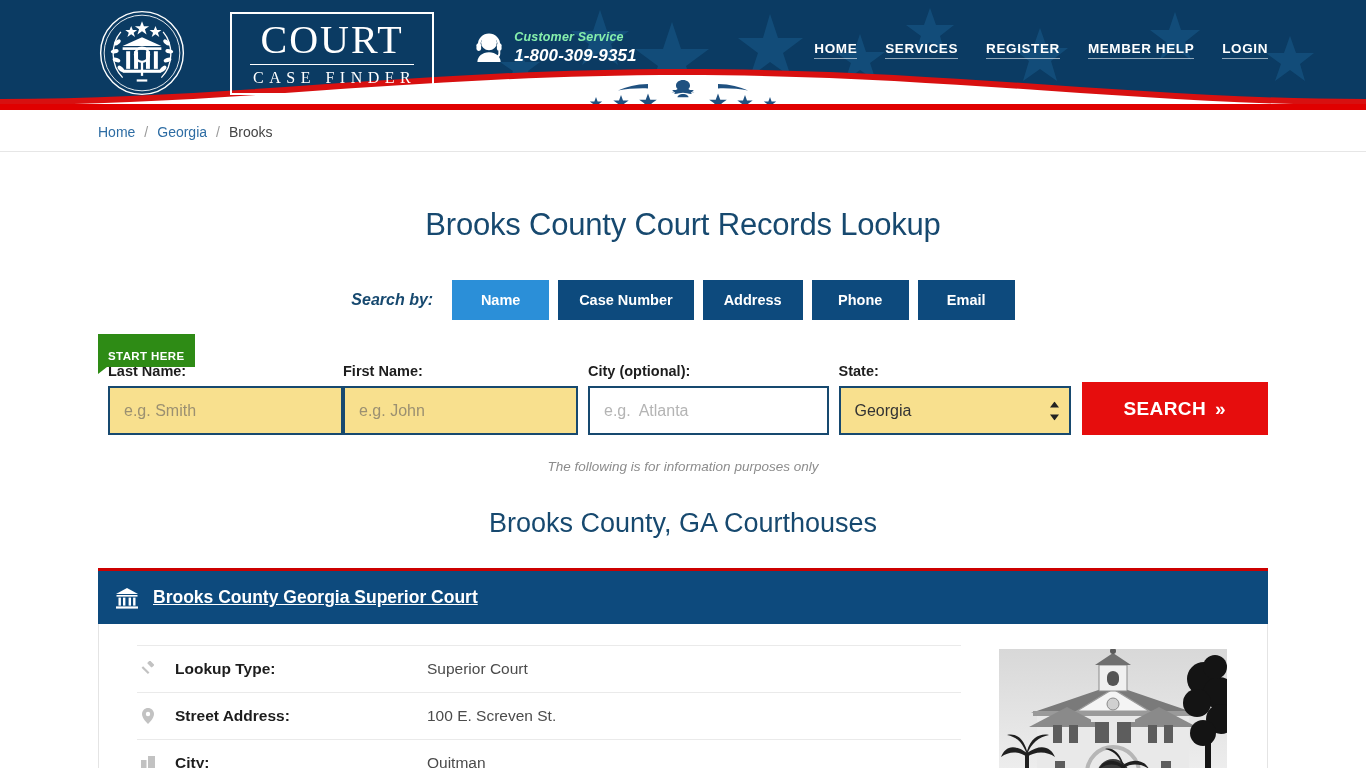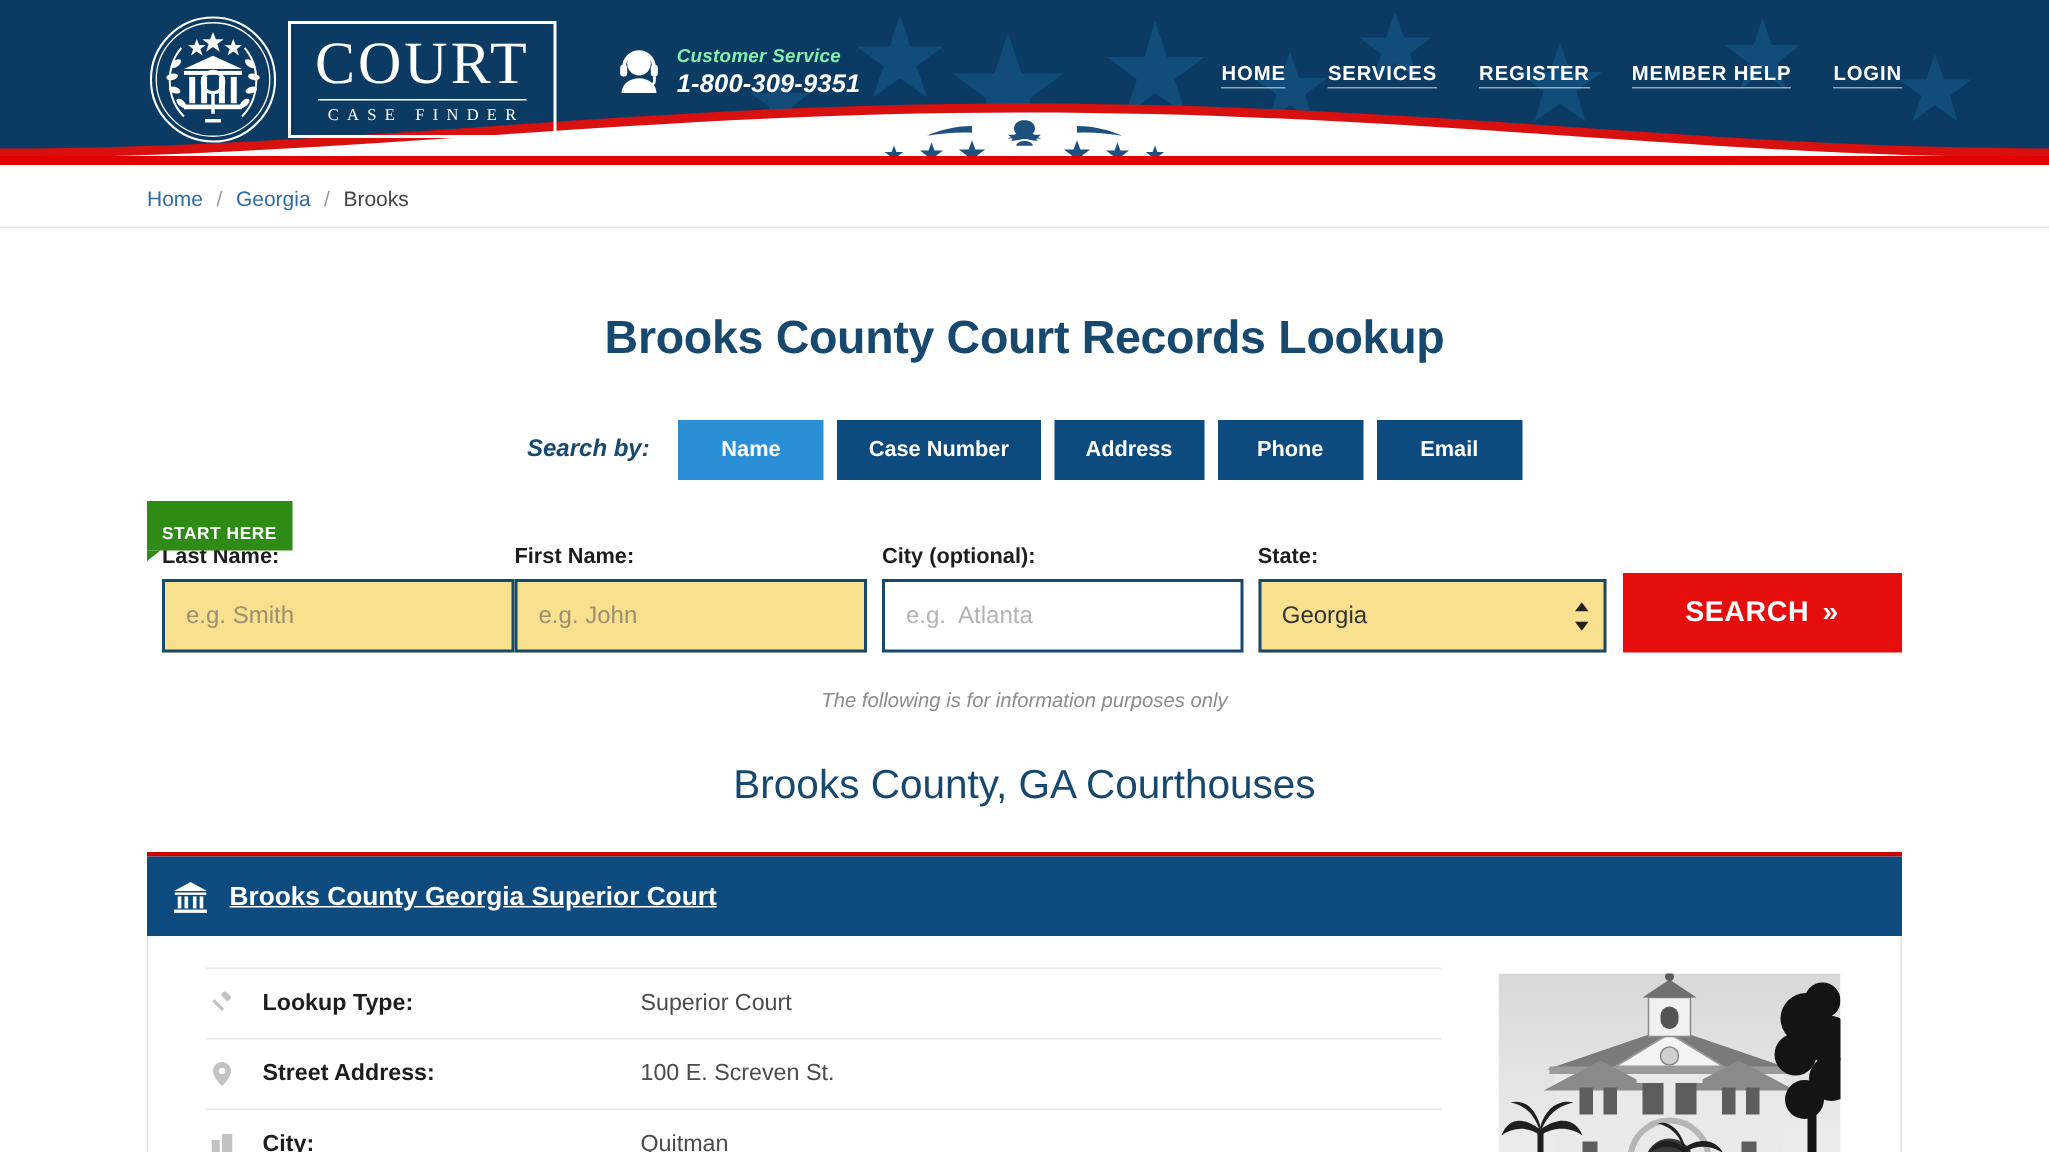--- a/index.html
+++ b/index.html
@@ -21,42 +21,42 @@
   .hdr-stars { position: absolute; inset: 0; pointer-events: none; }
   .hdr-inner {
     position: relative; z-index: 3;
     width: 1366px; height: 105px;
     display: flex; align-items: flex-start;
   }
 
   
   .logo-wrap {
     display: flex; align-items: center;
-    margin-left: 98px; margin-top: 9px;
+    margin-left: 98px; margin-top: 9px; gap: 38px;
   }
   .seal { width: 88px; height: 88px; flex: 0 0 88px; }
   .logo-box {
     border: 2px solid #ffffff;
     padding: 6px 16px 7px 16px;
     margin-left: 6px;
     text-align: center;
     line-height: 1;
   }
   .logo-court {
     color: #ffffff;
     font-family: "Liberation Serif", serif;
     font-size: 40px;
     letter-spacing: 2px;
     font-weight: 400;
   }
   .logo-rule { height: 1px; background: #ffffff; margin: 4px 2px 5px 2px; }
   .logo-sub {
     color: #ffffff;
     font-family: "Liberation Serif", serif;
-    font-size: 11px;
+    font-size: 16px;
     letter-spacing: 5.5px;
     padding-left: 5px;
   }
 
   
   .cs-wrap {
     display: flex; align-items: center;
     margin-left: 40px; margin-top: 30px;
   }
   .cs-icon { width: 30px; height: 32px; flex: 0 0 30px; }
@@ -98,21 +98,21 @@
   .crumb a { color: #2e6da4; text-decoration: none; }
   .crumb .sep { color: #9a9a9a; margin: 0 9px; }
   .crumb .cur { color: #444; }
 
   
   .main { width: 1366px; background: #fff; }
   h1.page-title {
     text-align: center;
     color: #17496f;
     font-size: 31px;
-    font-weight: bold;
+    font-weight: normal;
     letter-spacing: -.2px;
     margin-top: 55px;
   }
 
   
   .searchby-row {
     display: flex; align-items: center; justify-content: center;
     margin-top: 37px; gap: 9px;
   }
   .searchby-label {

